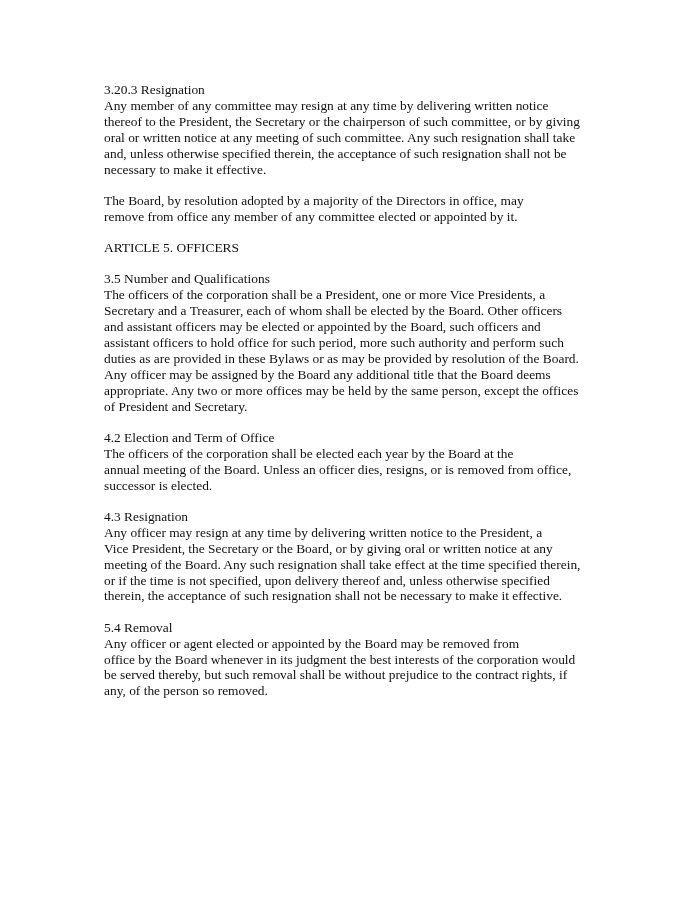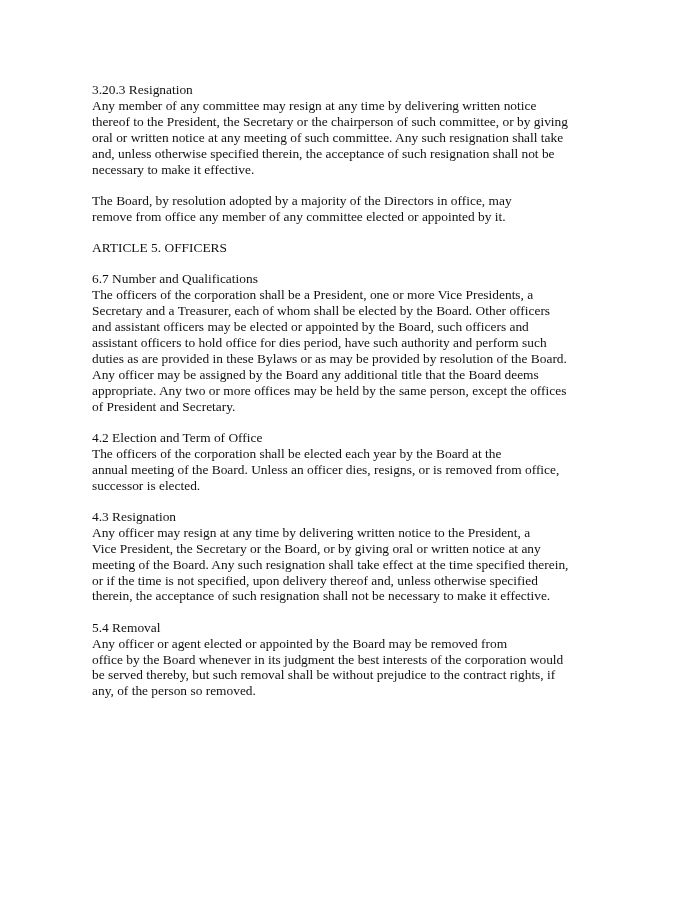--- a/index.html
+++ b/index.html
@@ -1,18 +1,18 @@
 <!DOCTYPE html>
 <html><head>
   <meta charset="utf-8">
   <style>
     html, body { margin: 0; padding: 0; background: #ffffff; }
     body { width: 696px; height: 900px; position: relative; overflow: hidden; }
     .page {
-      position: absolute; left: 92px; top: 82px; width: 500px;
+      position: absolute; left: 104px; top: 82px; width: 500px;
       font-family: "Liberation Serif", "DejaVu Serif", serif;
       font-size: 13.4px; line-height: 15.9px; color: #111111;
     }
     .section { margin: 0 0 15.4px 0; }
     .line { display: block; white-space: nowrap; }
   </style>
 </head>
 <body>
 
 <div class="page">
@@ -30,25 +30,25 @@
     <span class="line">The Board, by resolution adopted by a majority of the Directors in office, may</span>
     <span class="line">remove from office any member of any committee elected or appointed by it.</span>
   </div>
 
 
   <div class="section">
     <span class="line">ARTICLE 5. OFFICERS</span>
   </div>
 
   <div class="section">
-    <span class="line">6.7 Number and Qualifications</span>
+    <span class="line">3.5 Number and Qualifications</span>
     <span class="line">The officers of the corporation shall be a President, one or more Vice Presidents, a</span>
     <span class="line">Secretary and a Treasurer, each of whom shall be elected by the Board. Other officers</span>
     <span class="line">and assistant officers may be elected or appointed by the Board, such officers and</span>
-    <span class="line">assistant officers to hold office for dies period, have such authority and perform such</span>
+    <span class="line">assistant officers to hold office for such period, more such authority and perform such</span>
     <span class="line">duties as are provided in these Bylaws or as may be provided by resolution of the Board.</span>
     <span class="line">Any officer may be assigned by the Board any additional title that the Board deems</span>
     <span class="line">appropriate. Any two or more offices may be held by the same person, except the offices</span>
     <span class="line">of President and Secretary.</span>
   </div>
 
   <div class="section">
     <span class="line">4.2 Election and Term of Office</span>
     <span class="line">The officers of the corporation shall be elected each year by the Board at the</span>
     <span class="line">annual meeting of the Board. Unless an officer dies, resigns, or is removed from office,</span>

